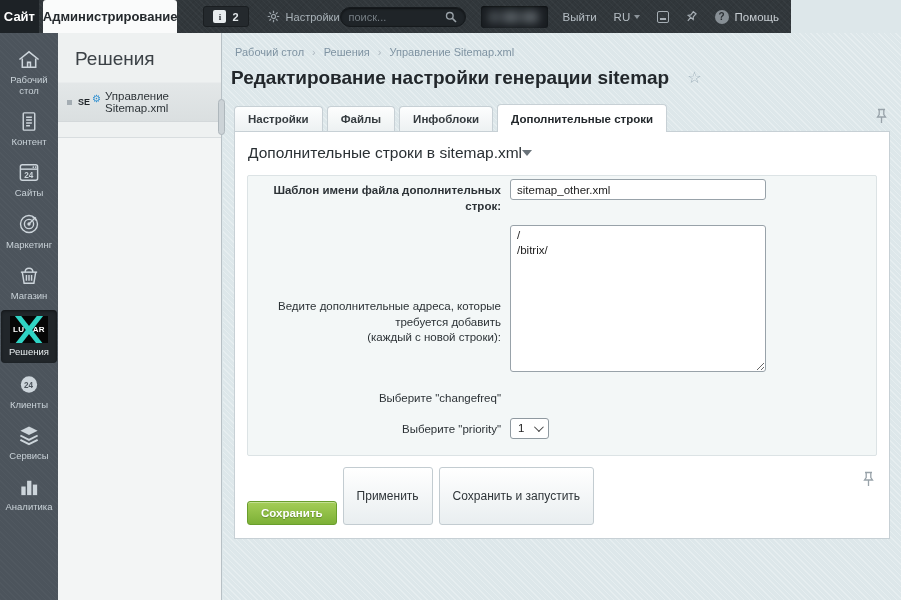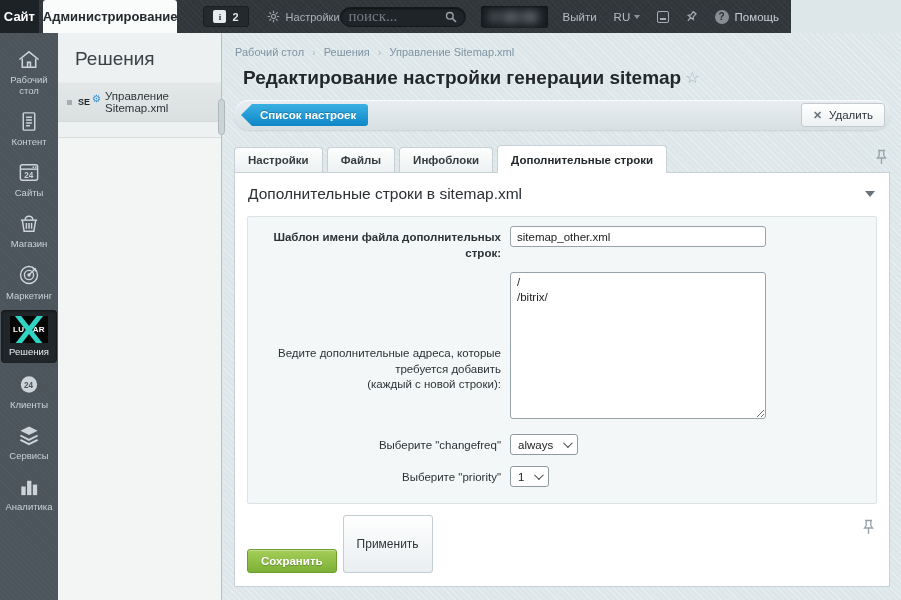--- a/index.html
+++ b/index.html
@@ -33,21 +33,21 @@
     display:flex; align-items:center; justify-content:center;
   }
   .notif-count { color:#e2e7ea; font-size:11px; font-weight:bold; }
   .tb-settings { display:flex; align-items:center; gap:6px; margin-left:18px; color:#a9b2b8; font-size:11px; cursor:pointer; }
   .tb-spacer { flex:1; }
   .searchbox {
     width:126px; height:20px; background:#1f2428; border:1px solid #15191c; border-radius:11px;
     display:flex; align-items:center; padding:0 8px; box-shadow:inset 0 1px 2px rgba(0,0,0,.5);
   }
   .searchbox input {
-    flex:1; background:transparent; border:none; outline:none; color:#cfd6da; font-size:15px; min-width:0;font-family:Liberation Serif, serif;
+    flex:1; background:transparent; border:none; outline:none; color:#cfd6da; font-size:11px; min-width:0;
   }
   .searchbox input::placeholder { color:#767e84; }
   .userbox {
     width:100px; height:22px; background:#191d21; border-radius:3px; margin:0 15px;
     position:relative; overflow:hidden; cursor:pointer; box-shadow:inset 0 1px 2px rgba(0,0,0,.5);
   }
   .userblur {
     position:absolute; left:8px; right:8px; top:5px; bottom:5px; border-radius:2px; opacity:.75;
     background:linear-gradient(90deg,#707density,#3c4247 20%,#7d858b 40%,#464c51 60%,#828a90 80%,#3c4247);
     background:linear-gradient(90deg,#6d757b,#3c4247 22%,#7d858b 42%,#464c51 62%,#828a90 82%,#3c4247);
@@ -112,21 +112,21 @@
   
   .main {
     position:absolute; top:33px; left:223px; width:678px; height:567px;
     background-color:#dde7ea;
     background-image:repeating-linear-gradient(45deg, rgba(255,255,255,.28) 0 1px, transparent 1px 4px);
     overflow:hidden;
   }
   .breadcrumb { display:flex; align-items:center; gap:8px; margin:13px 0 0 12px; font-size:11px; }
   .bc-link { color:#7f93a2; cursor:pointer; }
   .bc-sep { color:#aeb9c1; font-size:11px; }
-  .page-title-row { display:flex; align-items:center; gap:4px; margin:9px 0 0 20px; }
+  .page-title-row { display:flex; align-items:center; gap:18px; margin:9px 0 0 8px; }
   .page-title { font-size:19px; font-weight:bold; color:#22272b; }
   .fav-star { font-size:16px; color:#9fb0ba; cursor:pointer; line-height:1; }
 
   .actionbar {
     margin:11px 11px 0 11px; height:30px; border-radius:15px;
     background:linear-gradient(#e9eff1,#d6dfe3);
     box-shadow:inset 0 1px 0 rgba(255,255,255,.8), 0 1px 2px rgba(0,0,0,.1);
     display:flex; align-items:center; padding:0 5px 0 7px;
   }
   .btn-back {
@@ -150,28 +150,28 @@
     position:relative; z-index:1;
   }
   .tab.active { height:28px; background:#fff; margin-bottom:-1px; z-index:3; color:#23282c; }
   .pin-tabs { position:absolute; right:3px; top:5px; cursor:pointer; display:flex; }
 
   .panel {
     margin:0 11px; background:#fff; border:1px solid #c7d0d5; position:relative; z-index:2;
     padding-bottom:13px;
   }
   .section-head {
-    display:flex; align-items:center; justify-content:space-between; padding:12px 14px 10px 13px;
+    display:flex; align-items:center; padding:12px 14px 10px 13px;
     font-size:15.5px; color:#2a3034;
   }
   .collapse-arrow { width:0; height:0; border-left:5px solid transparent; border-right:5px solid transparent; border-top:6px solid #6a737a; cursor:pointer; }
 
   .formbox {
     margin:3px 12px 0; background:#f3f7f7; border:1px solid #dce3e5; border-radius:2px;
-    padding:9px 0 16px;
+    padding:3px 0 16px;
   }
   .frow { display:flex; align-items:flex-start; margin-bottom:11px; }
   .frow:last-child { margin-bottom:0; }
   .flabel {
     width:262px; flex:none; text-align:right; font-size:11.5px; color:#2c3236;
     padding-right:9px; padding-top:4px; line-height:1.35;
   }
   .flabel.bold { font-weight:bold; }
   .fctrl { flex:1; }
   .txt-input {
@@ -300,44 +300,44 @@
         <circle cx="17.5" cy="6.3" r=".9" fill="#cdd5db"></circle>
           <circle cx="20" cy="6.3" r=".9" fill="#cdd5db"></circle>
         <text x="8" y="17.5" font-size="8.5" font-weight="bold" fill="#cdd5db" font-family="Liberation Sans,sans-serif">24</text>
         </svg>
     </span>
     <span>Сайты</span>
   </div>
 
   <div class="nav-item">
     <span>
+      <svg width="26" height="24" viewBox="0 0 26 26">
+          <g stroke="#cdd5db" stroke-width="1.5" fill="none">
+        <circle cx="13" cy="13" r="9.2"></circle>
+            <circle cx="13" cy="13" r="5"></circle>
+          </g>
+        <circle cx="13" cy="13" r="1.8" fill="#cdd5db"></circle>
+        <path d="M13 13l7-7M20 6h-3.2M20 6v3.2" stroke="#cdd5db" stroke-width="1.4" fill="none"></path>
+        </svg>
+    </span>
+    <span>Маркетинг</span>
+  </div>
+
+  <div class="nav-item">
+    <span>
       <svg width="26" height="23" viewBox="0 0 26 24">
           <g stroke="#cdd5db" stroke-width="1.5" fill="none">
         <path d="M4.5 8.5h17"></path>
             <path d="M6 8.5l1.9 11.5h10.2L20 8.5"></path>
         <path d="M10.3 11.5v6M13 11.5v6M15.7 11.5v6"></path>
         <path d="M9 8.5C9 6 10.5 4.5 13 4.5S17 6 17 8.5"></path>
           </g>
         </svg>
     </span>
     <span>Магазин</span>
-  </div>
-
-  <div class="nav-item">
-    <span>
-      <svg width="26" height="24" viewBox="0 0 26 26">
-          <g stroke="#cdd5db" stroke-width="1.5" fill="none">
-        <circle cx="13" cy="13" r="9.2"></circle>
-            <circle cx="13" cy="13" r="5"></circle>
-          </g>
-        <circle cx="13" cy="13" r="1.8" fill="#cdd5db"></circle>
-        <path d="M13 13l7-7M20 6h-3.2M20 6v3.2" stroke="#cdd5db" stroke-width="1.4" fill="none"></path>
-        </svg>
-    </span>
-    <span>Маркетинг</span>
   </div>
 
   <div class="nav-item active">
     <span class="luxar">
       <span class="lu">LU</span>
       <span class="ar">AR</span>
       <span class="xbar x1"></span>
         <span class="xbar x2"></span>
     </span>
     <span>Решения</span>
@@ -400,27 +400,20 @@
     <span class="bc-link">Решения</span>
     <span class="bc-sep">›</span>
     <span class="bc-link">Управление Sitemap.xml</span>
   </div>
 
   <div class="page-title-row">
     <span class="page-title">Редактирование настройки генерации sitemap</span>
     <span class="fav-star">☆</span>
   </div>
 
-  <div class="actionbar">
-    <button class="btn-back">Список настроек</button>
-    <button class="btn-delete">
-      <span class="x-ico">✕</span>
-      <span>Удалить</span>
-    </button>
-  </div>
 
   <div class="tabsrow">
     <div class="tab">Настройки</div>
     <div class="tab">Файлы</div>
     <div class="tab">Инфоблоки</div>
     <div class="tab active">Дополнительные строки</div>
     <span class="pin-tabs">
       <svg width="11" height="16" viewBox="0 0 11 16">
           <path d="M2 1.5h7M3.2 1.5v5L1.5 9h8L7.8 6.5v-5M5.5 9v6" stroke="#98a2a9" stroke-width="1.3" fill="none"></path>
         </svg>
@@ -448,42 +441,37 @@
           <span>(каждый с новой строки):</span>
         </div>
         <div class="fctrl">
           <textarea class="txt-area" style="">/
 /bitrix/</textarea>
         </div>
       </div>
 
       <div class="frow">
         <div class="flabel">Выберите "changefreq"</div>
-        <div class="fctrl">
-          <span class="sel">
-            <span>always</span>
-            <span class="chev"></span>
-          </span>
-        </div>
       </div>
 
       <div class="frow">
         <div class="flabel">Выберите "priority"</div>
         <div class="fctrl">
           <span class="sel">
             <span>1</span>
             <span class="chev"></span>
           </span>
         </div>
       </div>
     </div>
 
     <div class="footer-btns">
       <button class="btn-green">Сохранить</button>
       <button class="btn-gray">Применить</button>
+      <button class="btn-gray">Сохранить и запустить</button>
       <span class="pin-footer">
         <svg width="11" height="16" viewBox="0 0 11 16">
             <path d="M2 1.5h7M3.2 1.5v5L1.5 9h8L7.8 6.5v-5M5.5 9v6" stroke="#98a2a9" stroke-width="1.3" fill="none"></path>
           </svg>
       </span>
     </div>
   </div>
 
 </div>
 

